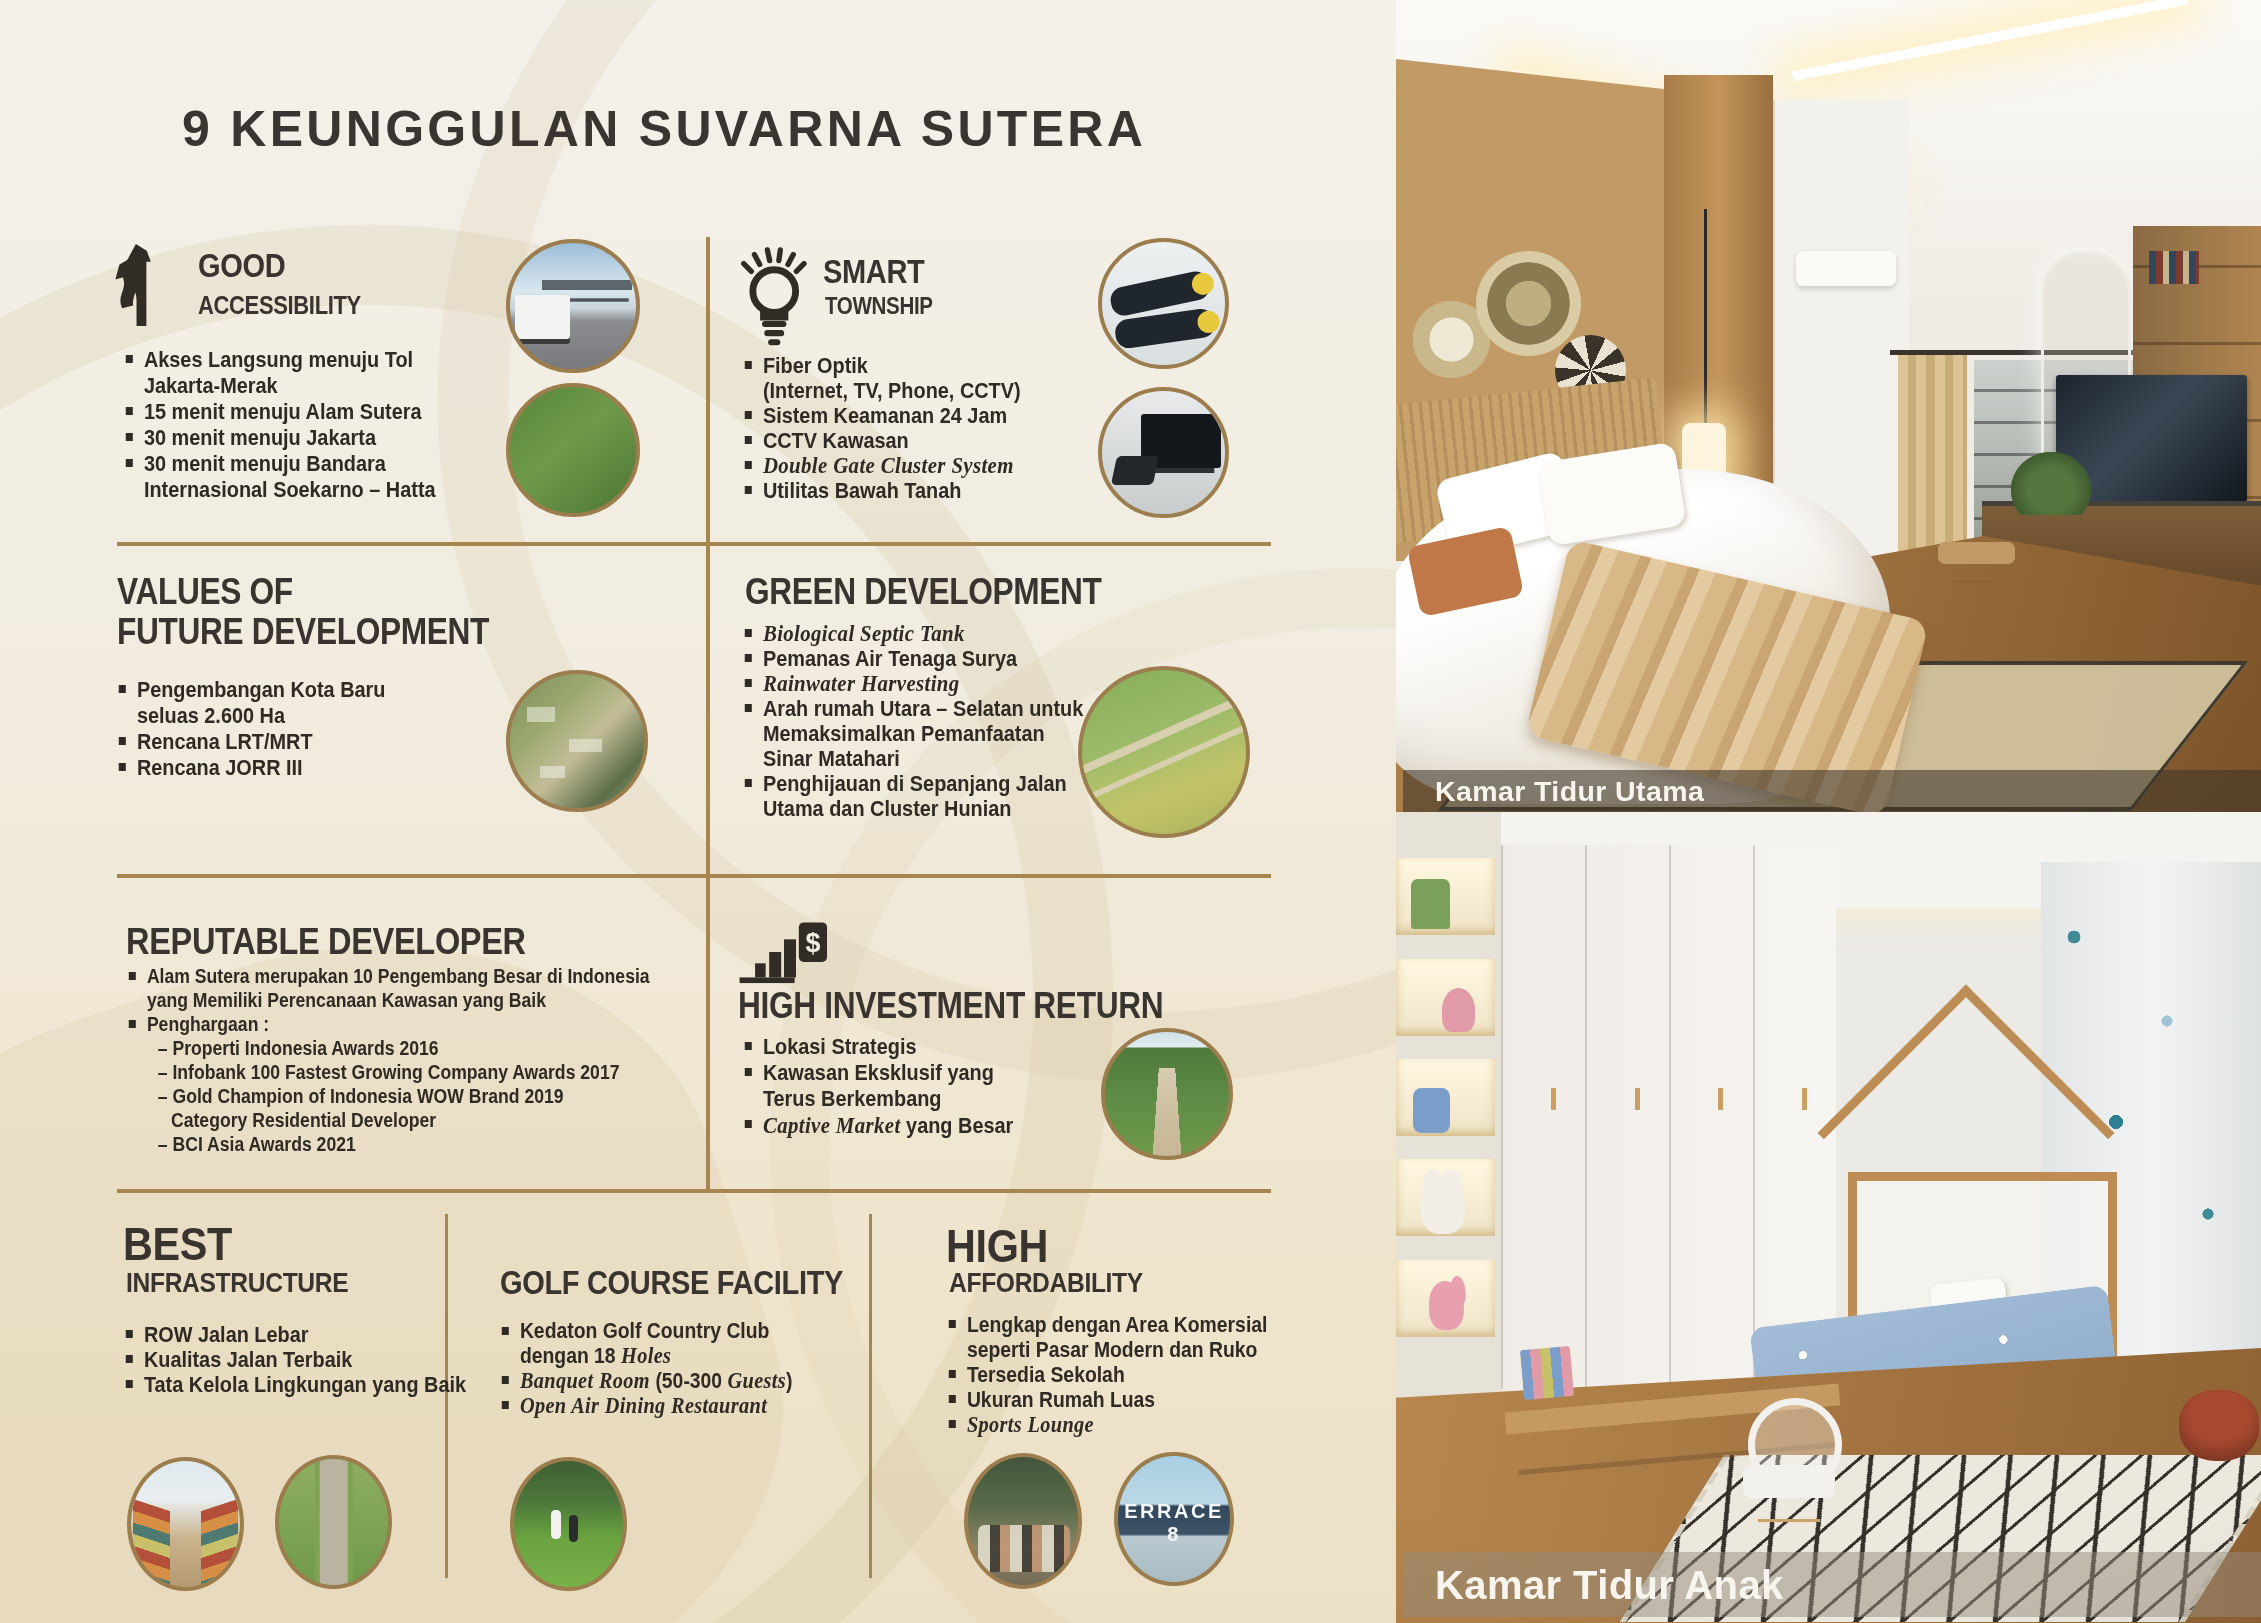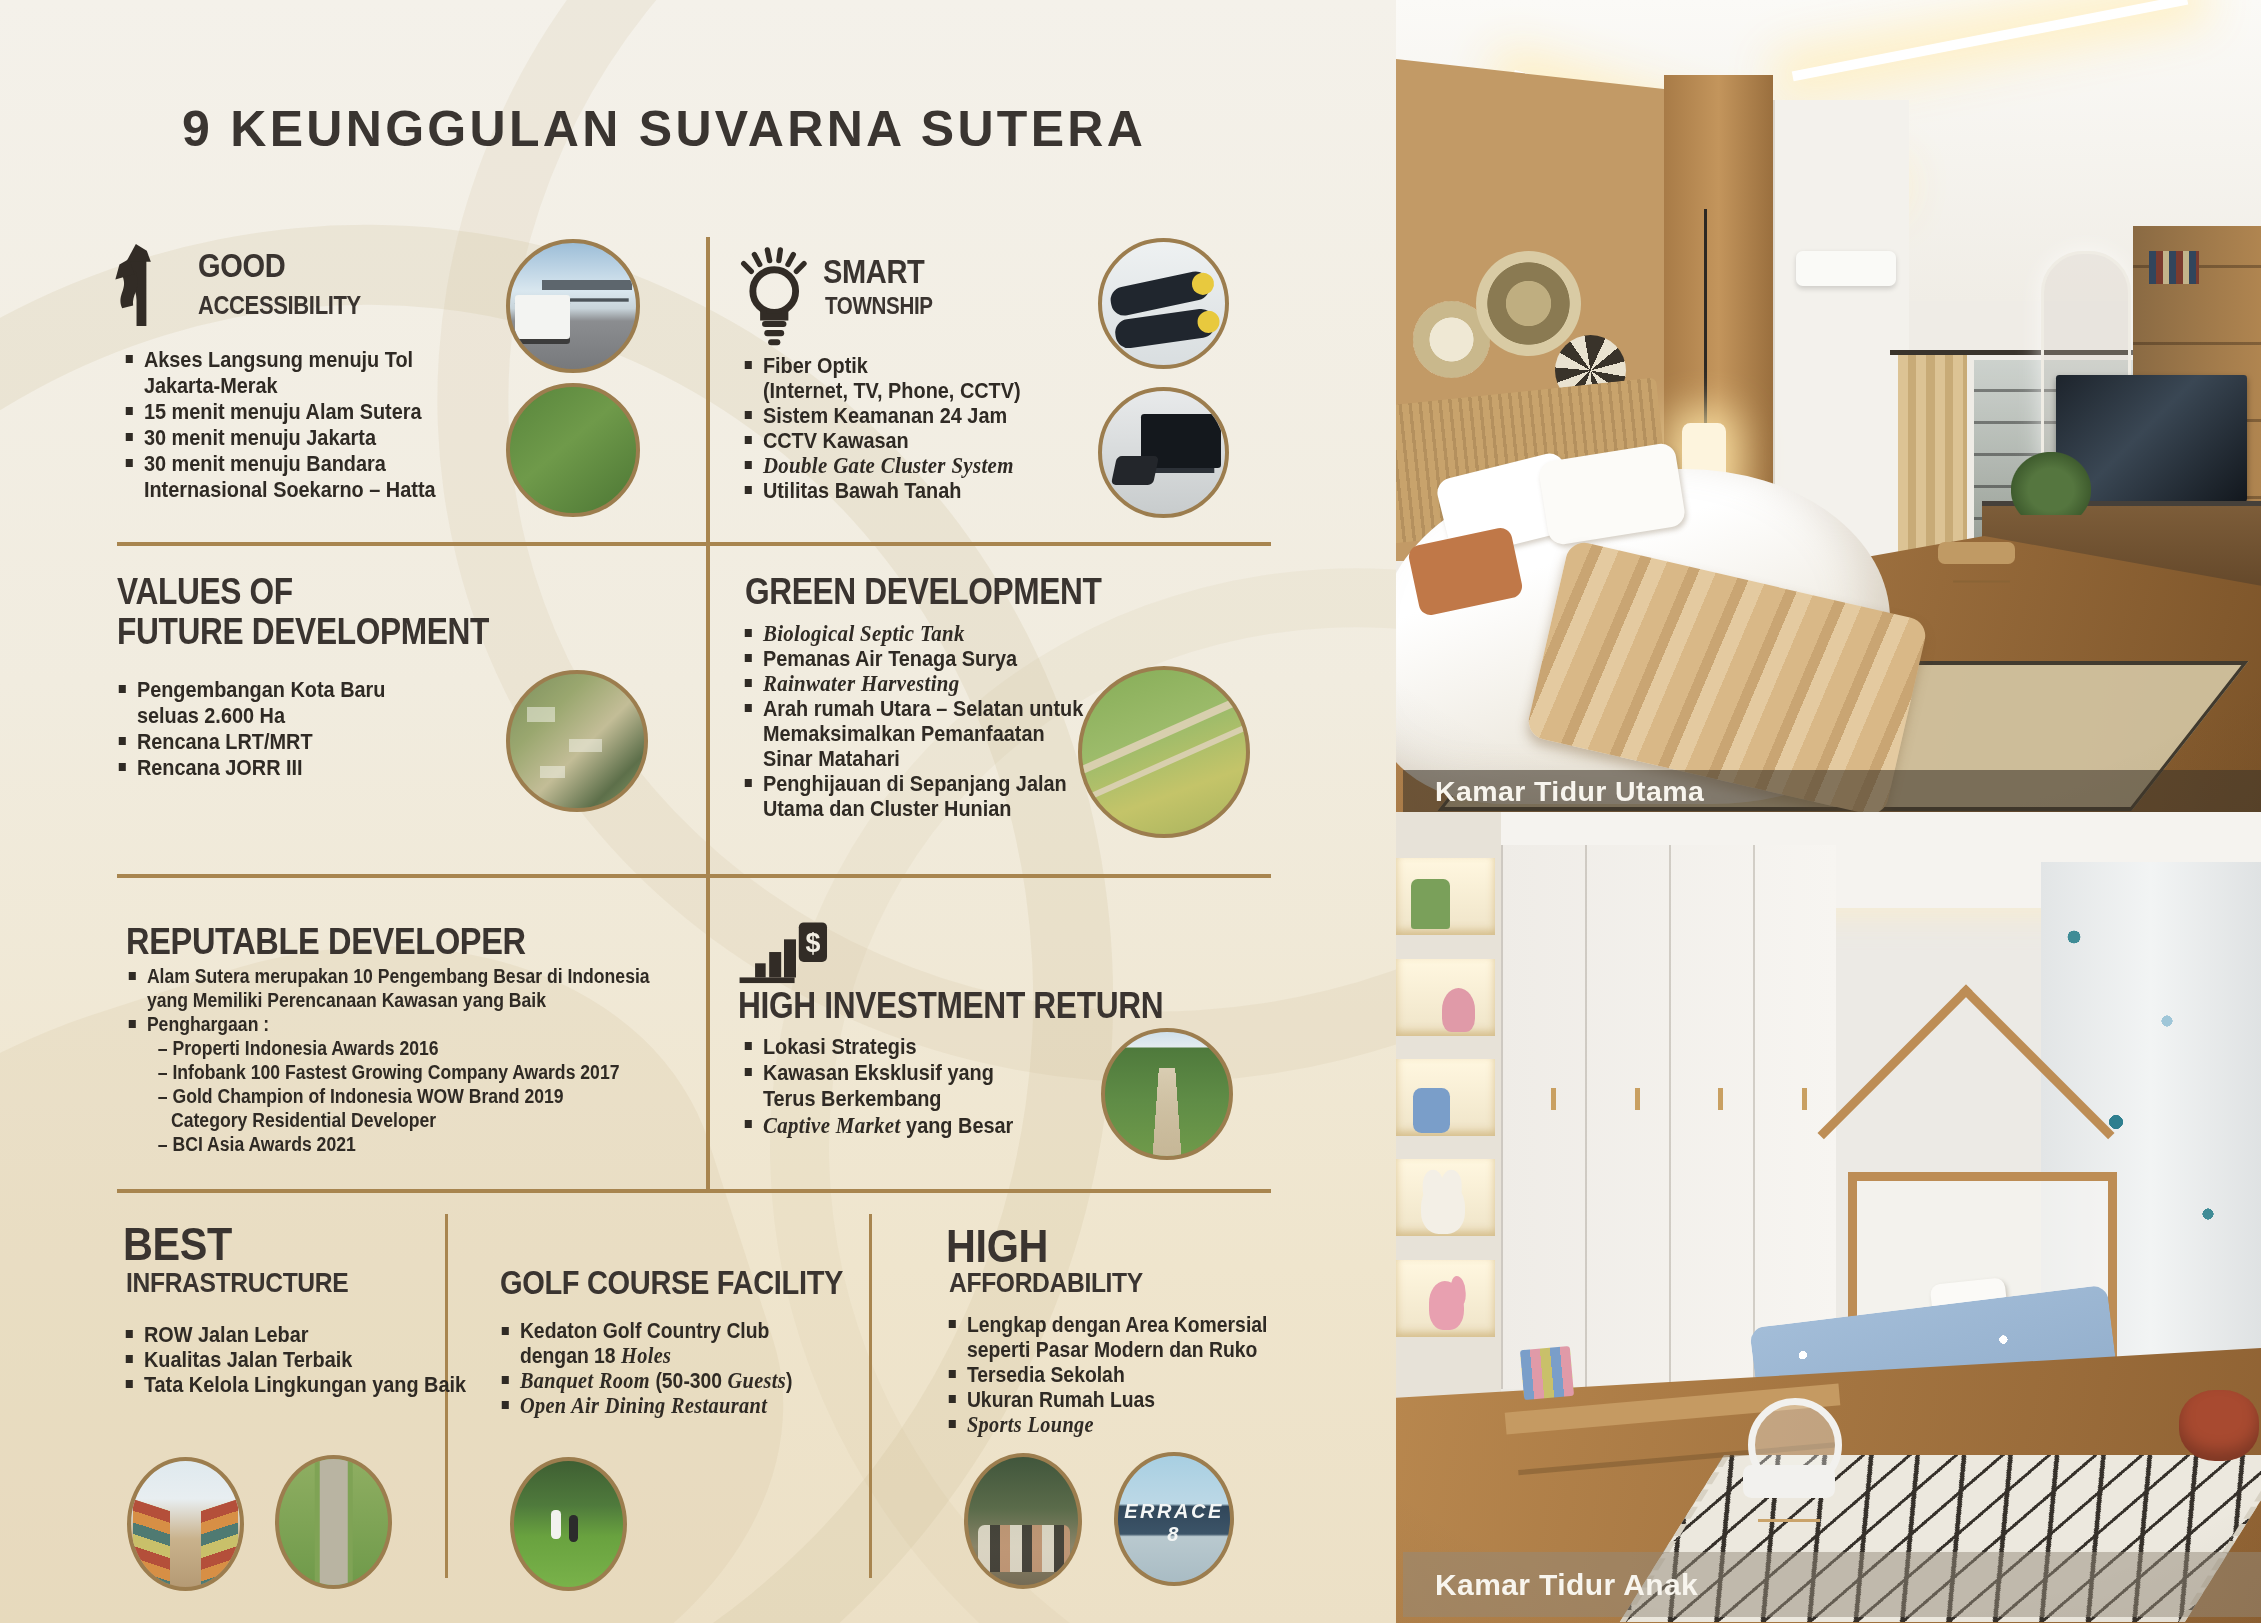--- a/index.html
+++ b/index.html
@@ -22,21 +22,21 @@
   .blist{list-style:none;margin:0;padding:0;font-weight:bold;color:#2f2a24;white-space:nowrap;}
   .blist li{position:relative;padding-left:22.6px;}
   .blist li::before{content:"";position:absolute;left:1.7px;top:7.5px;width:8.4px;height:8.4px;background:#2f2a24;}
   .blist li.dash{padding-left:35px;}
   .blist li.dash::before{display:none;}
   .blist li.dash .ln + .ln{padding-left:15px;}
   .it{font-family:"Liberation Serif",serif;font-style:italic;font-weight:bold;font-size:1.05em;letter-spacing:0.4px;}
 
   .vline,.hline{position:absolute;background:#a8854f;}
   .circ{position:absolute;border-radius:50%;border:4.2px solid #9c7d4e;overflow:hidden;box-sizing:border-box;}
-  .oval{position:absolute;border-radius:50%;border:4.2px solid #9c7d4e;overflow:hidden;box-sizing:border-box;font-style:italic;}
+  .oval{position:absolute;border-radius:50%;border:4.2px solid #9c7d4e;overflow:hidden;box-sizing:border-box;}
 
   
   .ph-toll{background:linear-gradient(180deg,#9dbed8 0%,#d9e7ef 38%,#c8d4da 52%,#8b8d90 62%,#77797c 100%);}
   .ph-toll .truck{position:absolute;left:5px;top:52px;width:55px;height:44px;background:#f3f4f2;border-radius:3.3px;box-shadow:0 5px 0 #3c3c3c;}
   .ph-toll .gantry{position:absolute;left:32px;top:37px;width:90px;height:10px;background:#5d666d;box-shadow:0 15px 0 -3.3px #4c545a;}
   .ph-hwy{background:linear-gradient(140deg,#58853c 0%,#6f9a4a 45%,#4c7634 100%);}
   .ph-hwy .curve{position:absolute;left:-60px;top:-8.4px;width:167px;height:167px;border-radius:50%;border:33px solid #d9d4c4;border-color:transparent #d9d4c4 #d9d4c4 transparent;transform:rotate(18deg);}
   .ph-fiber{background:linear-gradient(180deg,#eef1f2,#d9dee0);}
   .ph-fiber .cab{position:absolute;width:100px;height:28.5px;background:#20262e;border-radius:13.4px;}
   .ph-fiber .cab::after{content:"";position:absolute;right:-5px;top:3.3px;width:22px;height:22px;background:#e8c93e;border-radius:50%;}
@@ -426,18 +426,18 @@
     <div class="abs" style="left:0;top:536px;width:865px;height:276px;background:linear-gradient(100deg,#b8874e,#8f6233);clip-path:polygon(0 18%,100% 0,100% 100%,0 100%);"></div>
     <div class="abs" style="left:276px;top:643px;width:553px;height:167px;background:repeating-linear-gradient(62deg,transparent 0 37px,#35302a 37px 41px),repeating-linear-gradient(-62deg,transparent 0 37px,#35302a 37px 41px),#ece8de;transform:skewX(-32deg);border-left:6.7px dashed #d8d2c4;border-right:6.7px dashed #d8d2c4;"></div>
     <div class="abs" style="left:109px;top:586px;width:335px;height:22px;background:#c59a62;transform:rotate(-5deg);box-shadow:0 50px 0 -8.4px rgba(120,85,45,.5);"></div>
     <div class="abs" style="left:126px;top:536px;width:50px;height:50px;background:repeating-linear-gradient(90deg,#7a9ec9 0 10px,#e09aa8 10px 20px,#c9c06a 20px 30px);border-radius:3.3px;transform:rotate(-5deg);"></div>
     <div class="abs" style="left:352px;top:586px;width:80px;height:80px;border:7.5px solid #f2f1ee;border-radius:50%;background:rgba(250,249,246,.35);"></div>
     <div class="abs" style="left:347px;top:653px;width:92px;height:33px;background:#f2f1ee;border-radius:8.4px;box-shadow:0 39px 0 -15px #caa36a;"></div>
     <div class="abs" style="left:783px;top:578px;width:80px;height:71px;background:#a84a30;border-radius:45%;box-shadow:inset 0 -10px 15px rgba(0,0,0,.25);"></div>
     <div class="vign"></div>
 
     <div class="band" style="top:740px;height:65px;background:rgba(148,138,122,.5);">
-      <div class="lab" style="font-size:30px;">Kamar Tidur Anak</div>
+      <div class="lab" style="font-size:40px;">Kamar Tidur Anak</div>
     </div>
   </div>
 
 </div>
 
 
 </body></html>

